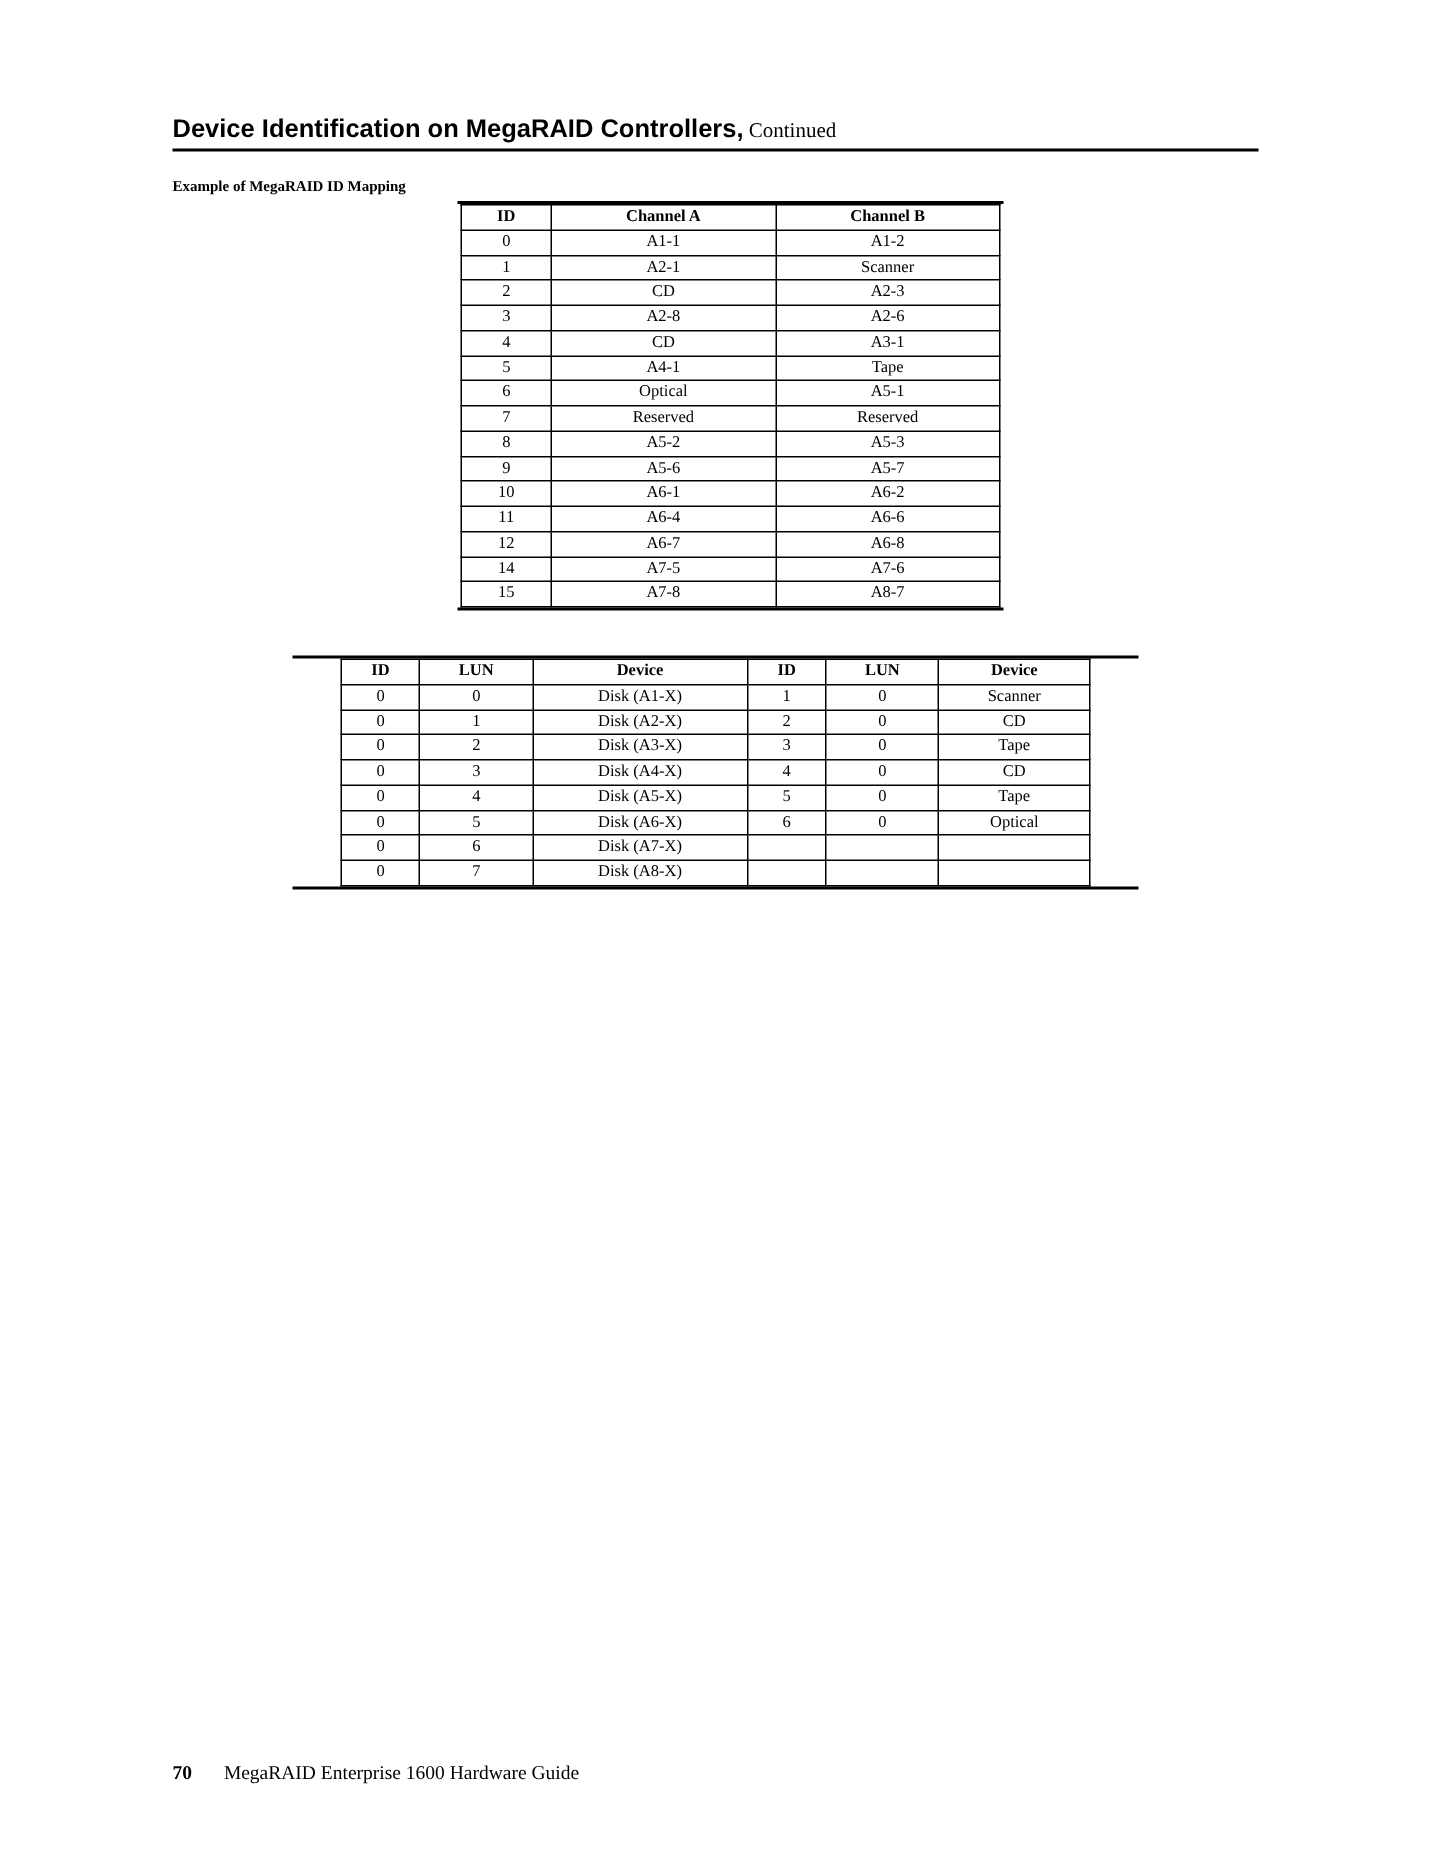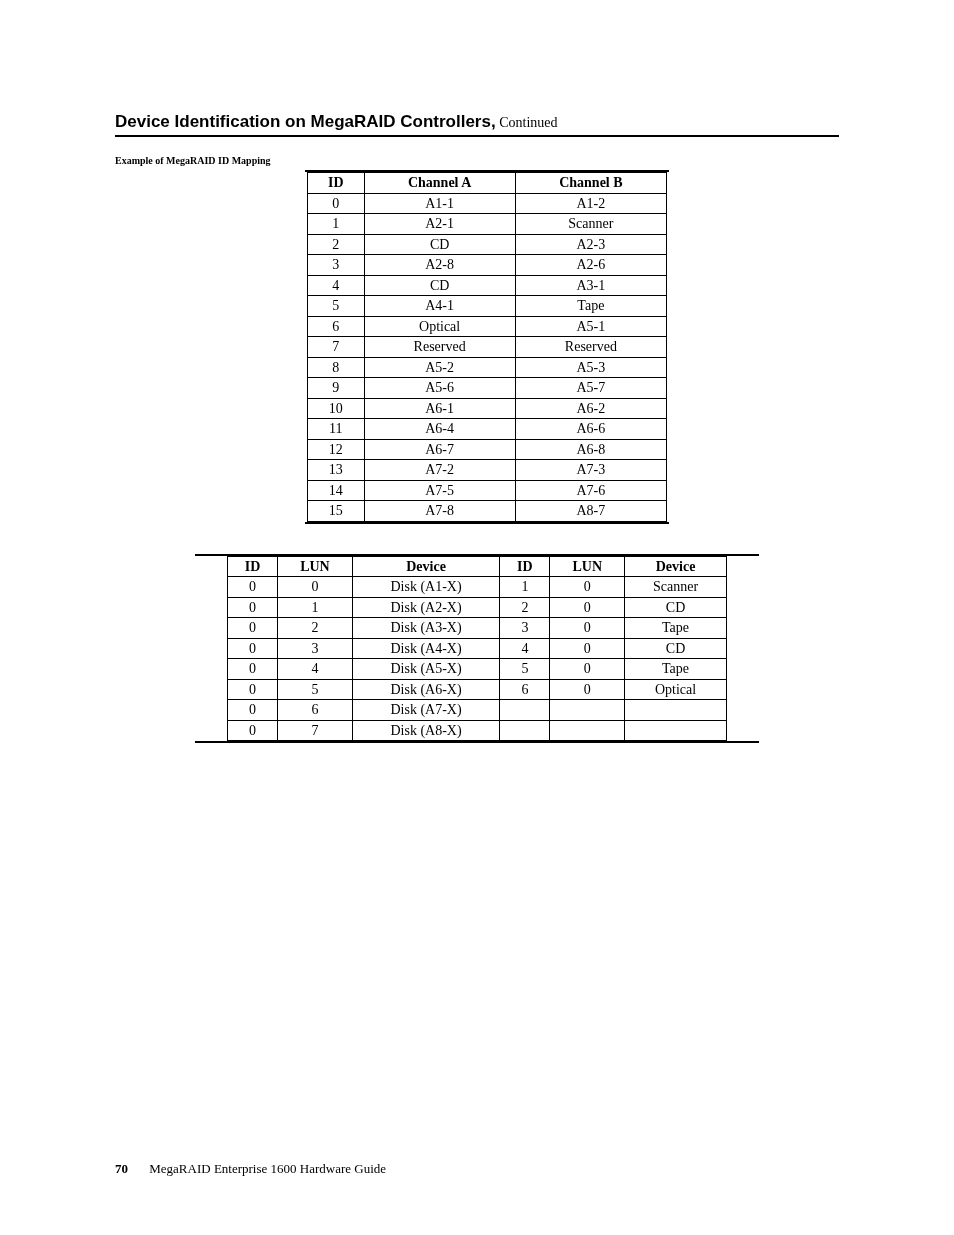--- a/index.html
+++ b/index.html
@@ -7,21 +7,21 @@
     background: #fff;
     color: #000;
     margin: 0;
     padding: 0;
     width: 954px;
     height: 1235px;
     position: relative;
     font-size: 14px;
   }
   .page {
-    padding: 112px 115px 0 115px;
+    padding: 76px 115px 0 115px;
   }
   .section-title {
     font-family: Arial, Helvetica, sans-serif;
     font-weight: bold;
     font-size: 17px;
     margin: 0;
   }
   .section-title .cont {
     font-family: "Times New Roman", Times, serif;
     font-weight: normal;
@@ -34,41 +34,41 @@
   }
   .sub-head {
     font-weight: bold;
     font-size: 10px;
     margin: 0 0 4px 0;
   }
   table {
     border-collapse: collapse;
     margin-left: auto;
     margin-right: auto;
-    font-size: 14px;
+    font-size: 11px;
   }
   table.t1 { width: 360px; }
   table.t2 { width: 500px; }
   th, td {
     border: 1px solid #000;
     padding: 1px 6px;
     text-align: center;
     line-height: 1.25;
   }
   th { font-weight: bold; }
   .table-wrap {
     border-top: 2px solid #000;
     border-bottom: 2px solid #000;
     padding: 0;
   }
   .table-wrap.t1w { margin-left: 190px; margin-right: 170px; }
   .table-wrap.t2w { margin-left: 80px; margin-right: 80px; }
   .footer {
     position: absolute;
-    bottom: 58px;
+    bottom: 45px;
     left: 115px;
     font-size: 13px;
   }
   .footer .pn { font-weight: bold; font-size: 13px; margin-right: 18px; }
   .sub-block { margin-top: 30px; }
 </style>
 </head>
 <body>
 
 <div class="page">
@@ -146,25 +146,20 @@
             </tr>
             <tr>
               <td>11</td>
               <td>A6-4</td>
               <td>A6-6</td>
             </tr>
             <tr>
               <td>12</td>
               <td>A6-7</td>
               <td>A6-8</td>
-            </tr>
-            <tr>
-              <td>13</td>
-              <td>A7-2</td>
-              <td>A7-3</td>
             </tr>
             <tr>
               <td>14</td>
               <td>A7-5</td>
               <td>A7-6</td>
             </tr>
             <tr>
               <td>15</td>
               <td>A7-8</td>
               <td>A8-7</td>

